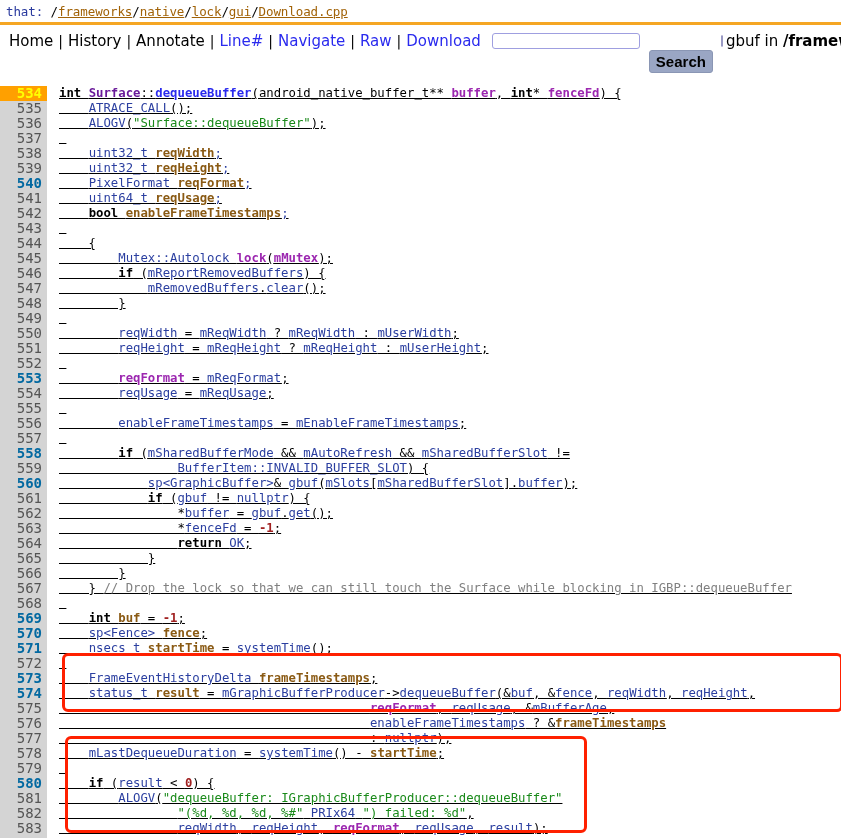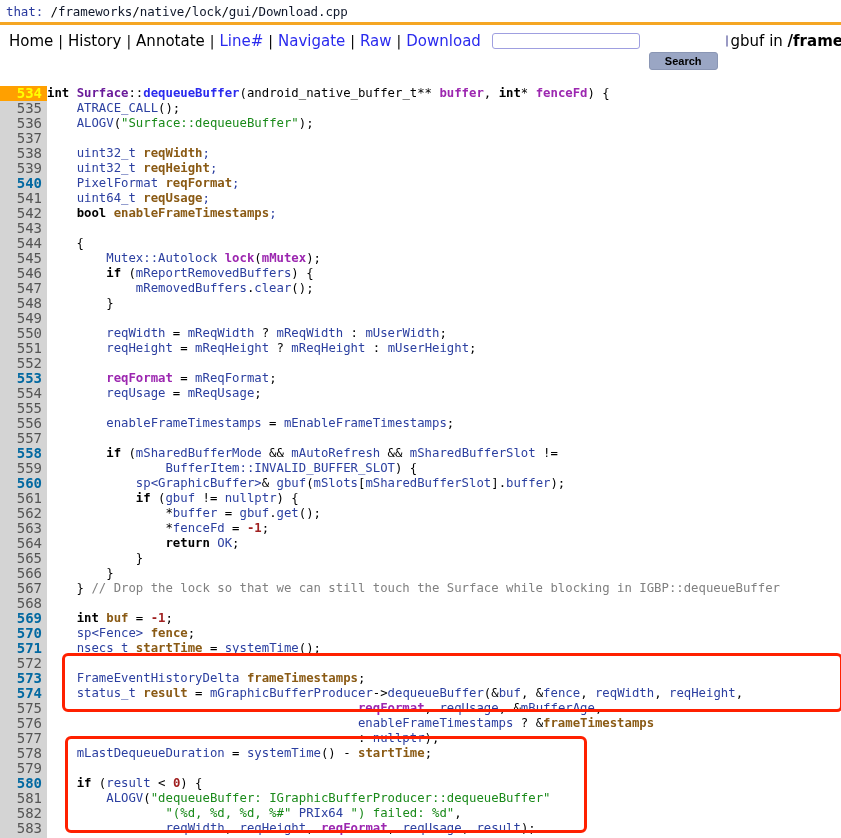--- a/index.html
+++ b/index.html
@@ -16,21 +16,22 @@
     padding: 4px 6px 3px 6px;
     font-family: "DejaVu Sans Mono", monospace;
     font-size: 12.5px;
     color: #000000;
     white-space: nowrap;
     letter-spacing: -0.1px;
   }
   #xref-bar .xlabel { color: #2a3a9e; }
   #xref-bar .sep { color: #000000; }
   #xref-bar .xlink {
-    color: #0f172a;
+    color: #a16207;
+    text-decoration: underline;
     text-underline-offset: 1px;
   }
 
   #rule {
     height: 3px;
     background: #f5a623;
     width: 100%;
   }
 
   
@@ -56,24 +57,24 @@
     padding: 0 3px;
     font-family: "Liberation Sans", sans-serif;
     outline: none;
   }
   #search-button {
     margin-left: 9px;
     background: #9aa6c4;
     border: 1px solid #8a96b4;
     border-radius: 3px;
     font-family: "Liberation Sans", sans-serif;
-    font-size: 11px;
+    font-size: 15px;
     font-weight: bold;
     color: #000000;
-    padding: 2px 15px;
+    padding: 2px 6px;
     cursor: pointer;
     margin-top: 41px;
   }
   #only-in-checkbox {
     margin-left: 8px; margin-right: 3px;
     width: 12px; height: 12px;
     border: 1px solid #9a9ac4;
     background: #ffffff;
     border-radius: 2px;
     display: inline-block;
@@ -98,24 +99,25 @@
     padding-right: 5px;
     background: #d4d4d4;
     color: #555555;
     font-size: 14px;
     line-height: 15px;
     user-select: none;
   }
   .lno.bold { color: #0369a1; font-weight: bold; }
   .lno.hl { background: #ffa000; color: #ffff00; font-weight: bold; }
   .ctext {
-    padding-left: 0;
+    padding-left: 12px;
     color: #000000;
     line-height: 15px;
     flex: 1;
+    text-decoration: underline;
   }
 
   
   .k  { color: #000000; font-weight: bold; }           
   .t  { color: #000000; }                               
   .id { color: #2b3fa0; }                               
   .v  { color: #8a5a14; font-weight: bold; }            
   .p  { color: #9c27b0; font-weight: bold; }            
   .cl { color: #6a1b9a; font-weight: bold; }            
   .fn { color: #2a2aee; font-weight: bold; }            

